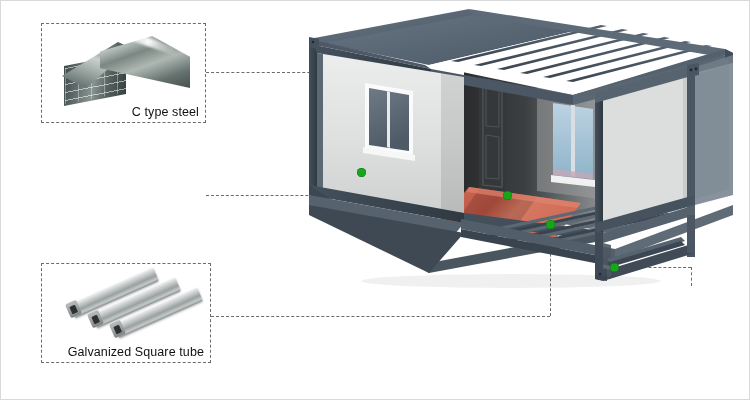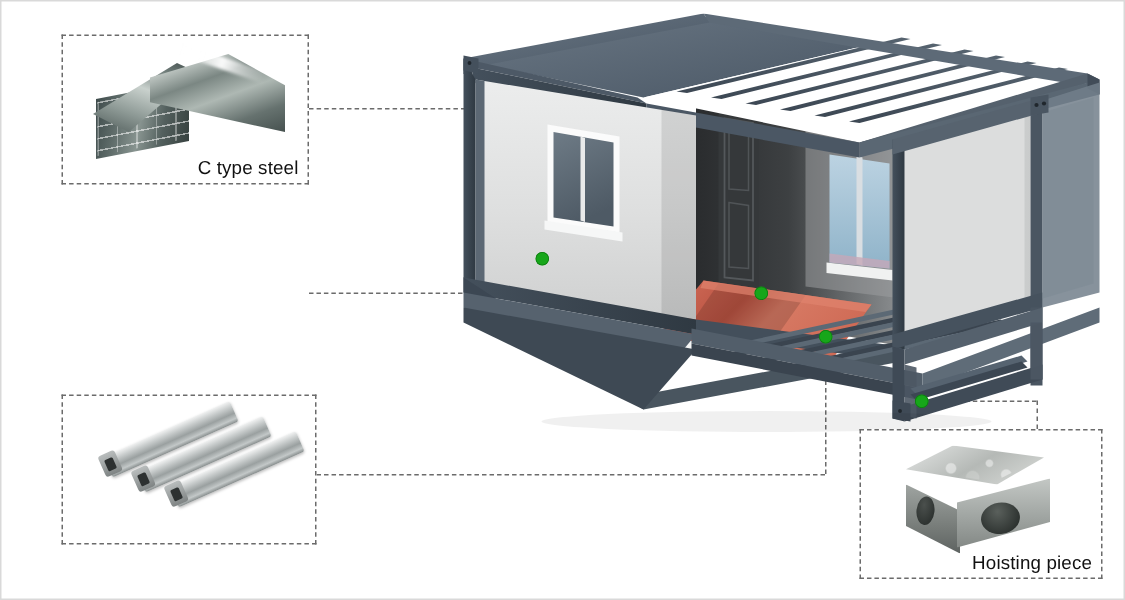--- a/index.html
+++ b/index.html
@@ -307,29 +307,17 @@
     <div class="photo">
       <div class="gst">
         <i class="tube t1"></i>
           <i class="cap c1"></i>
         <i class="tube t2"></i>
           <i class="cap c2"></i>
         <i class="tube t3"></i>
           <i class="cap c3"></i>
       </div>
     </div>
+    <div class="cap">Galvanized Square tube</div>
   </div>
 
-  <div class="callout" style="left:572px;top:285px;width:162px;height:100px;">
-    <div class="photo">
-      <div class="hp">
-        <i class="top"></i>
-          <i class="tex"></i>
-          <i class="lf"></i>
-          <i class="rf"></i>
-        <i class="hole1"></i>
-          <i class="hole2"></i>
-      </div>
-    </div>
-    <div class="cap">Hoisting piece</div>
-  </div>
 
 </div>
 
 </body></html>

